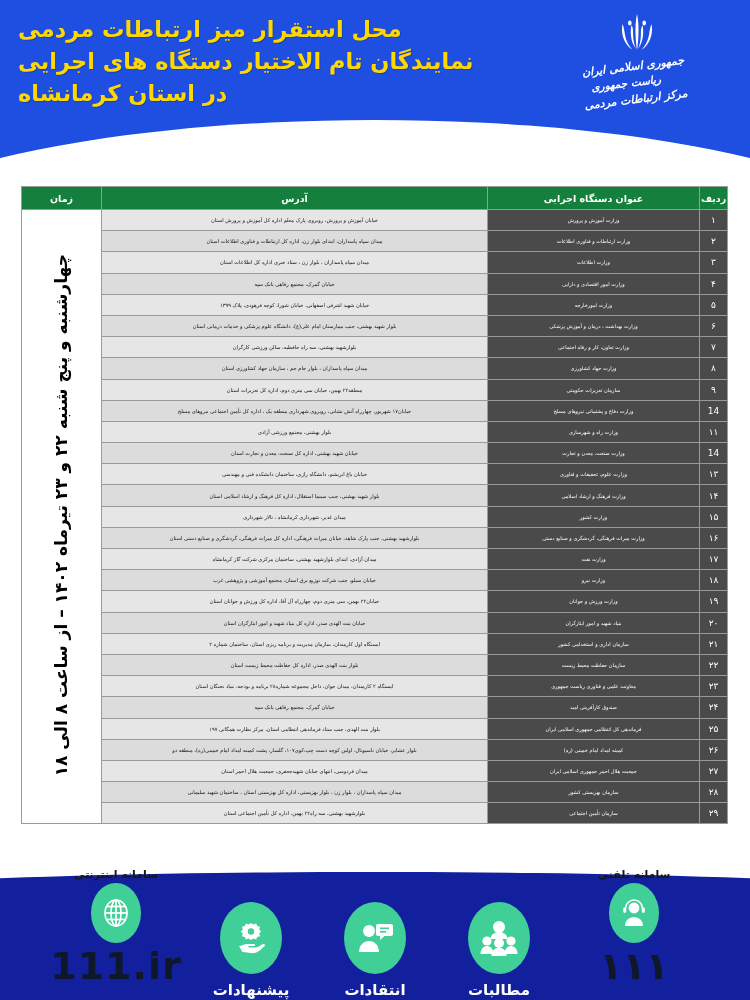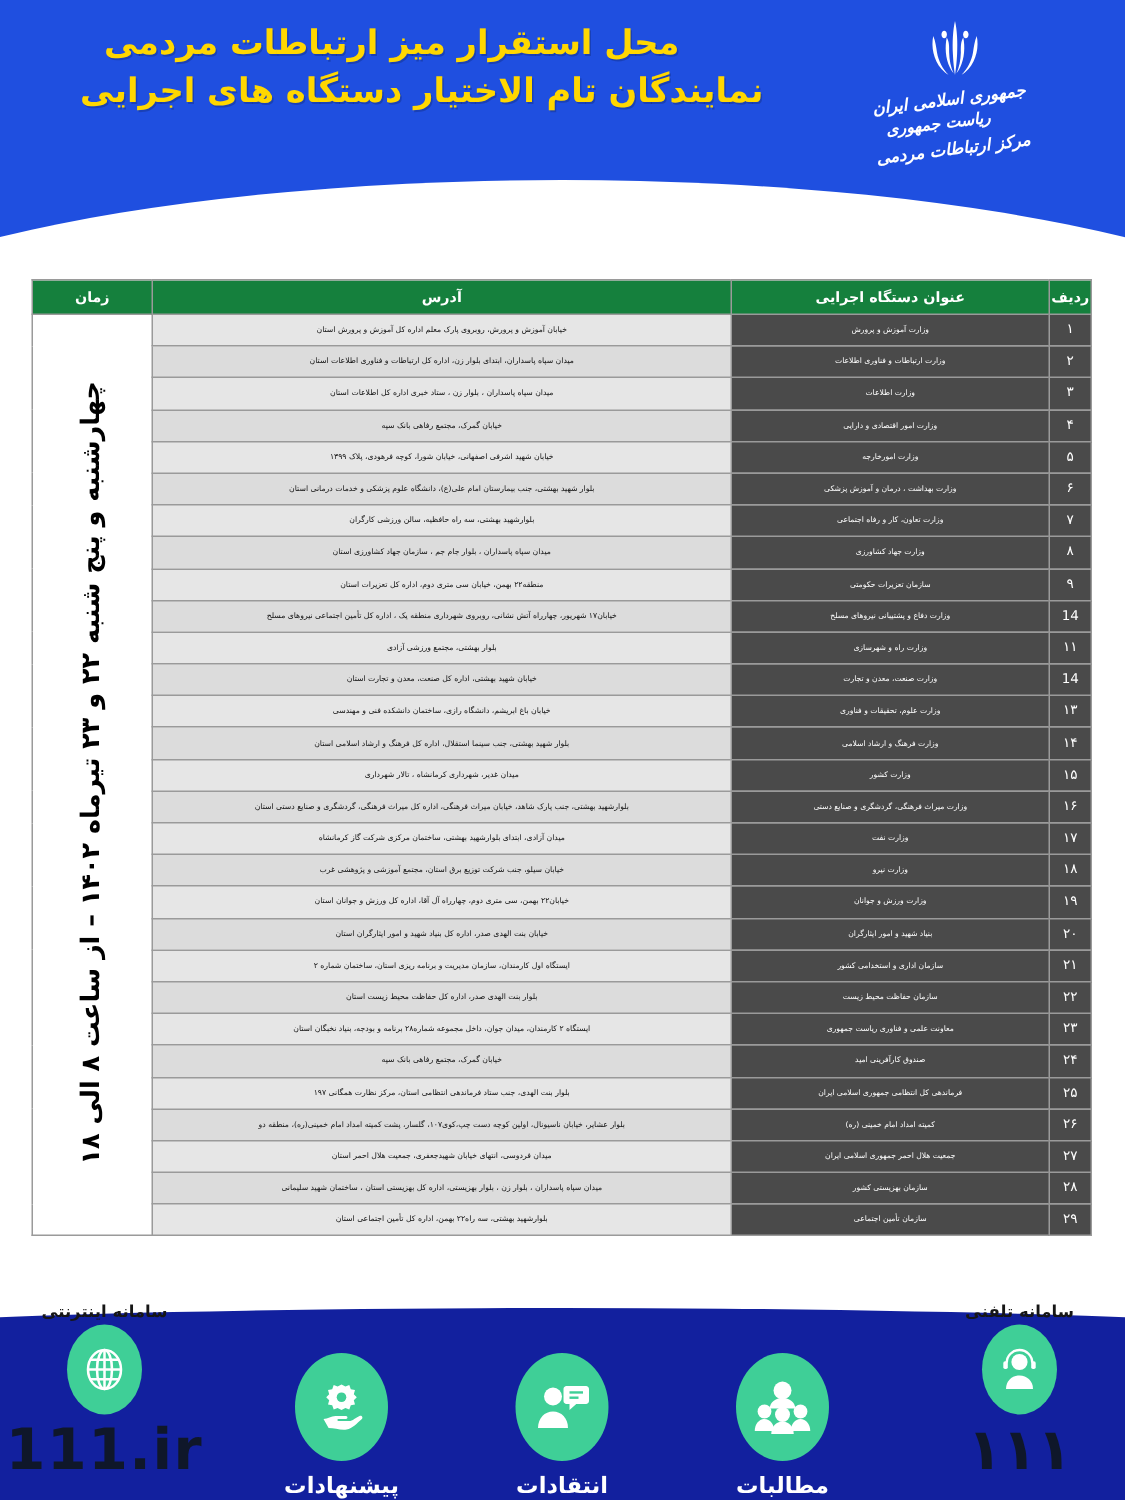--- a/index.html
+++ b/index.html
@@ -57,21 +57,21 @@
     margin-right: 8px;
   }
   .logo-line.l2 { font-size: 10.5px; margin-right: 22px; }
   .logo-line.l3 { font-size: 11px; margin-right: 2px; }
 
   .title-block {
     position: absolute;
     top: 14px;
     right: 205px;
     left: 18px;
-    text-align: center;
+    text-align: left;
     color: #ffd700;
   }
   .title-line {
     font-size: 22.5px;
     font-weight: bold;
     line-height: 1.42;
     text-shadow: 1px 1px 0 rgba(0,0,0,0.18);
     white-space: nowrap;
   }
   .title-line.t1 { padding-right: 40px; }
@@ -175,21 +175,21 @@
     background: #12209e;
     border-radius: 100% 100% 0 0 / 46px 46px 0 0;
   }
   .footer-items {
     position: absolute;
     inset: 0;
     display: flex;
     flex-direction: row-reverse;
     align-items: flex-start;
     justify-content: center;
-    gap: 29px;
+    gap: 6px;
     padding-top: 6px;
   }
   .f-item {
     position: relative;
     width: 118px;
     text-align: center;
   }
   .f-item.end-item { width: 140px; }
 
   .f-caption {
@@ -248,20 +248,21 @@
       </g>
     </svg>
     <div class="logo-line l1">جمهوری اسلامی ایران</div>
     <div class="logo-line l2">ریاست جمهوری</div>
     <div class="logo-line l3">مرکز ارتباطات مردمی</div>
   </div>
 
   <div class="title-block">
     <div class="title-line t1">محل استقرار میز ارتباطات مردمی</div>
     <div class="title-line t2">نمایندگان تام الاختیار دستگاه های اجرایی</div>
+    <div class="title-line t3">در استان کرمانشاه</div>
   </div>
 </div>
 
 <div class="table-wrap">
   <table class="grid">
     <colgroup>
       <col class="col-num">
         <col class="col-org">
         <col class="col-addr">
         <col class="col-time">

